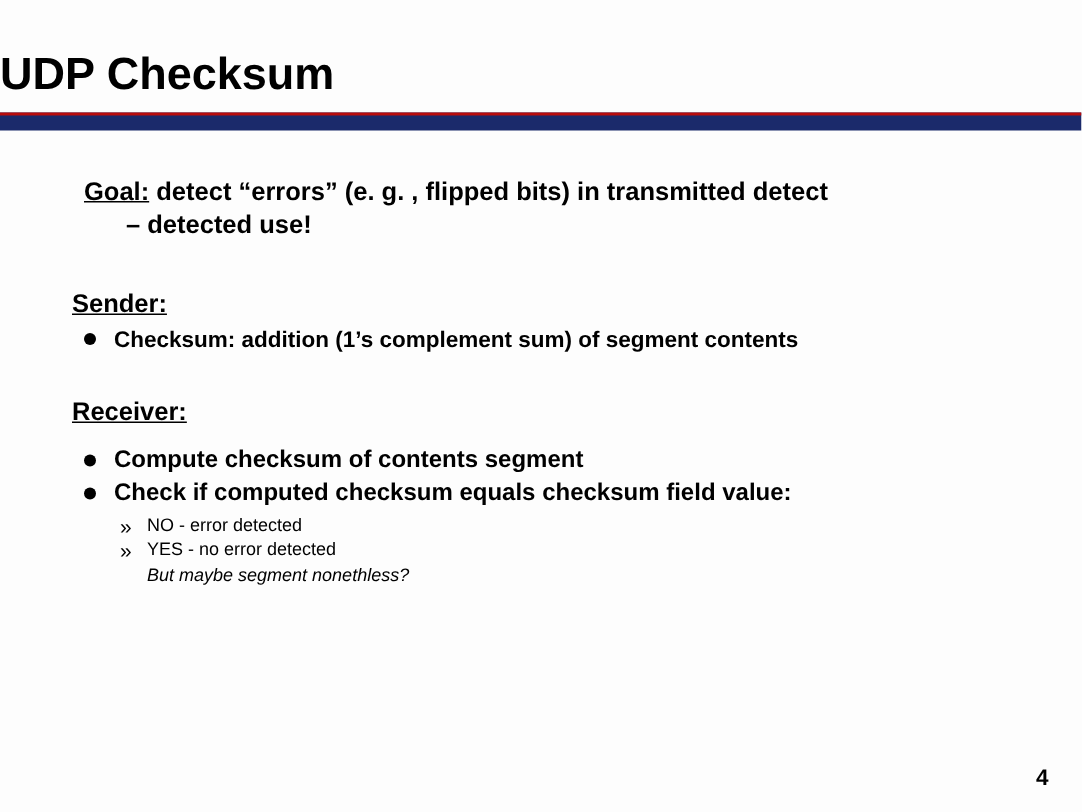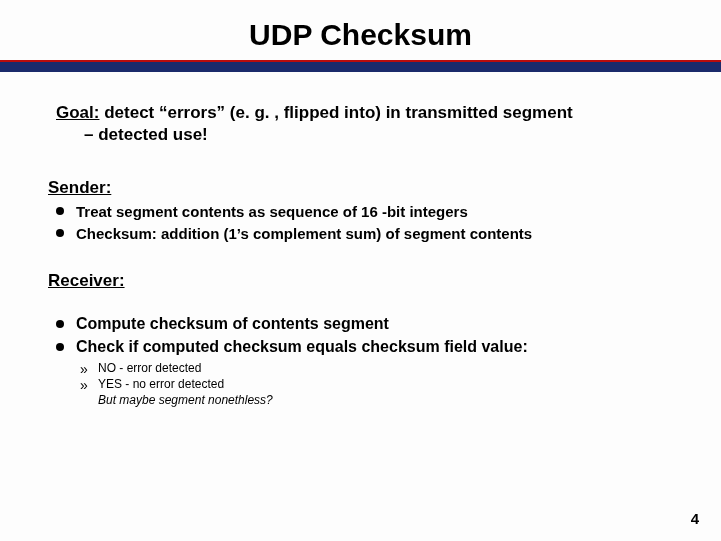--- a/index.html
+++ b/index.html
@@ -6,24 +6,24 @@
   body {
     width: 721px;
     height: 541px;
     background: #fdfdfd;
     font-family: Arial, Helvetica, sans-serif;
     color: #000;
     position: relative;
     overflow: hidden;
   }
   .title {
-    text-align: center;
+    text-align: left;
     font-size: 30px;
     font-weight: bold;
-    padding-top: 18px;
+    padding-top: 33px;
     padding-bottom: 8px;
   }
   .accent-bar {
     height: 12px;
     background: #1b2a6b;
     border-top: 2px solid #b90c0c;
     margin: 0;
   }
   .goal {
     margin: 30px 56px 0 56px;
@@ -48,21 +48,21 @@
     flex: 1;
   }
   .section-head {
     font-size: 17px;
     font-weight: bold;
     text-decoration: underline;
     margin-bottom: 4px;
   }
   .col-right .section-head {
     margin-top: 6px;
-    margin-bottom: 23px;
+    margin-bottom: 12px;
   }
   ul.top {
     list-style: none;
     padding-left: 0;
   }
   ul.top > li {
     position: relative;
     padding-left: 28px;
     font-size: 15px;
     font-weight: bold;
@@ -115,30 +115,29 @@
     font-weight: bold;
   }
 </style>
 </head>
 <body>
 
 <div class="title">UDP Checksum</div>
 <div class="accent-bar"></div>
 
 <div class="goal">
-  <span class="label">Goal:</span><span> detect “errors” (e. g. , flipped into) in transmitted segment</span>
+  <span class="label">Goal:</span><span> detect “errors” (e. g. , flipped bits) in transmitted detect</span>
   <span class="indent">– detected use!</span>
 </div>
 
 <div class="columns">
 
   <div class="col">
     <div class="section-head">Sender:</div>
     <ul class="top">
-      <li>Treat segment contents as sequence of 16 -bit integers</li>
       <li>Checksum: addition (1’s complement sum) of segment contents</li>
     </ul>
   </div>
 
   <div class="col col-right">
     <div class="section-head">Receiver:</div>
     <ul class="top">
       <li>Compute checksum of contents segment</li>
       <li>
         <span>Check if computed checksum equals checksum field value:</span>

